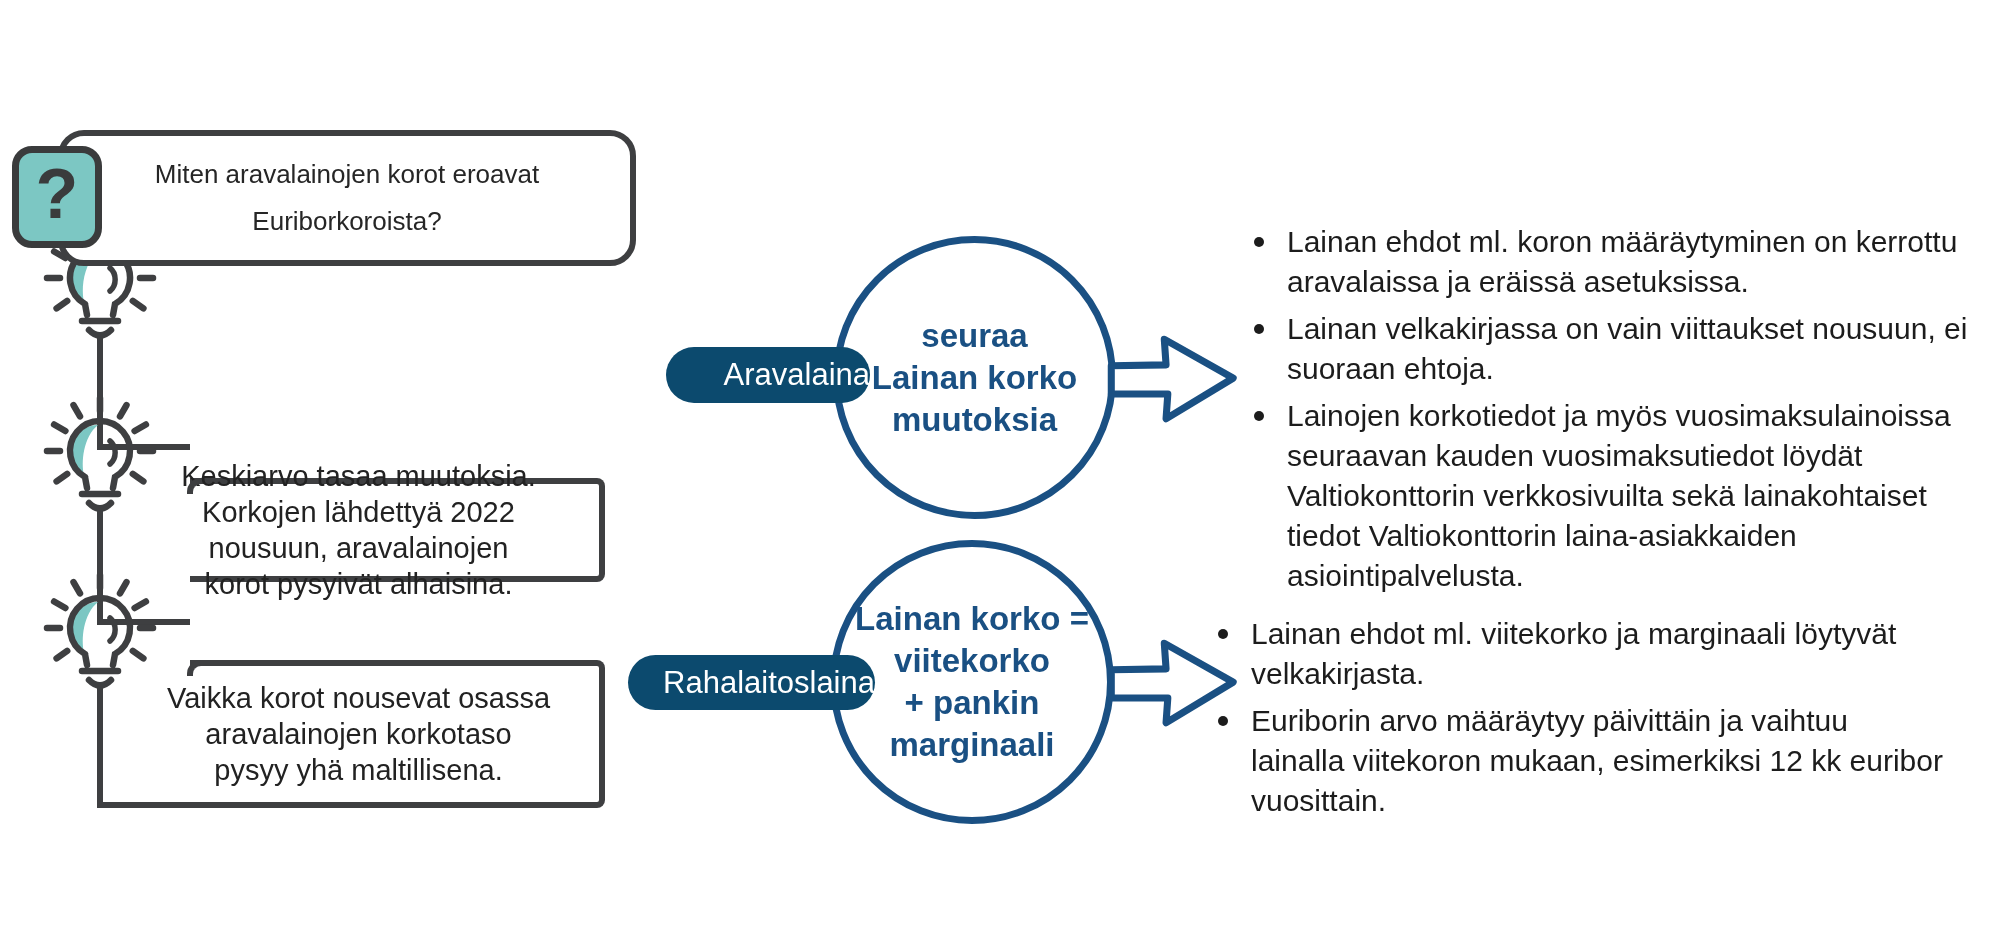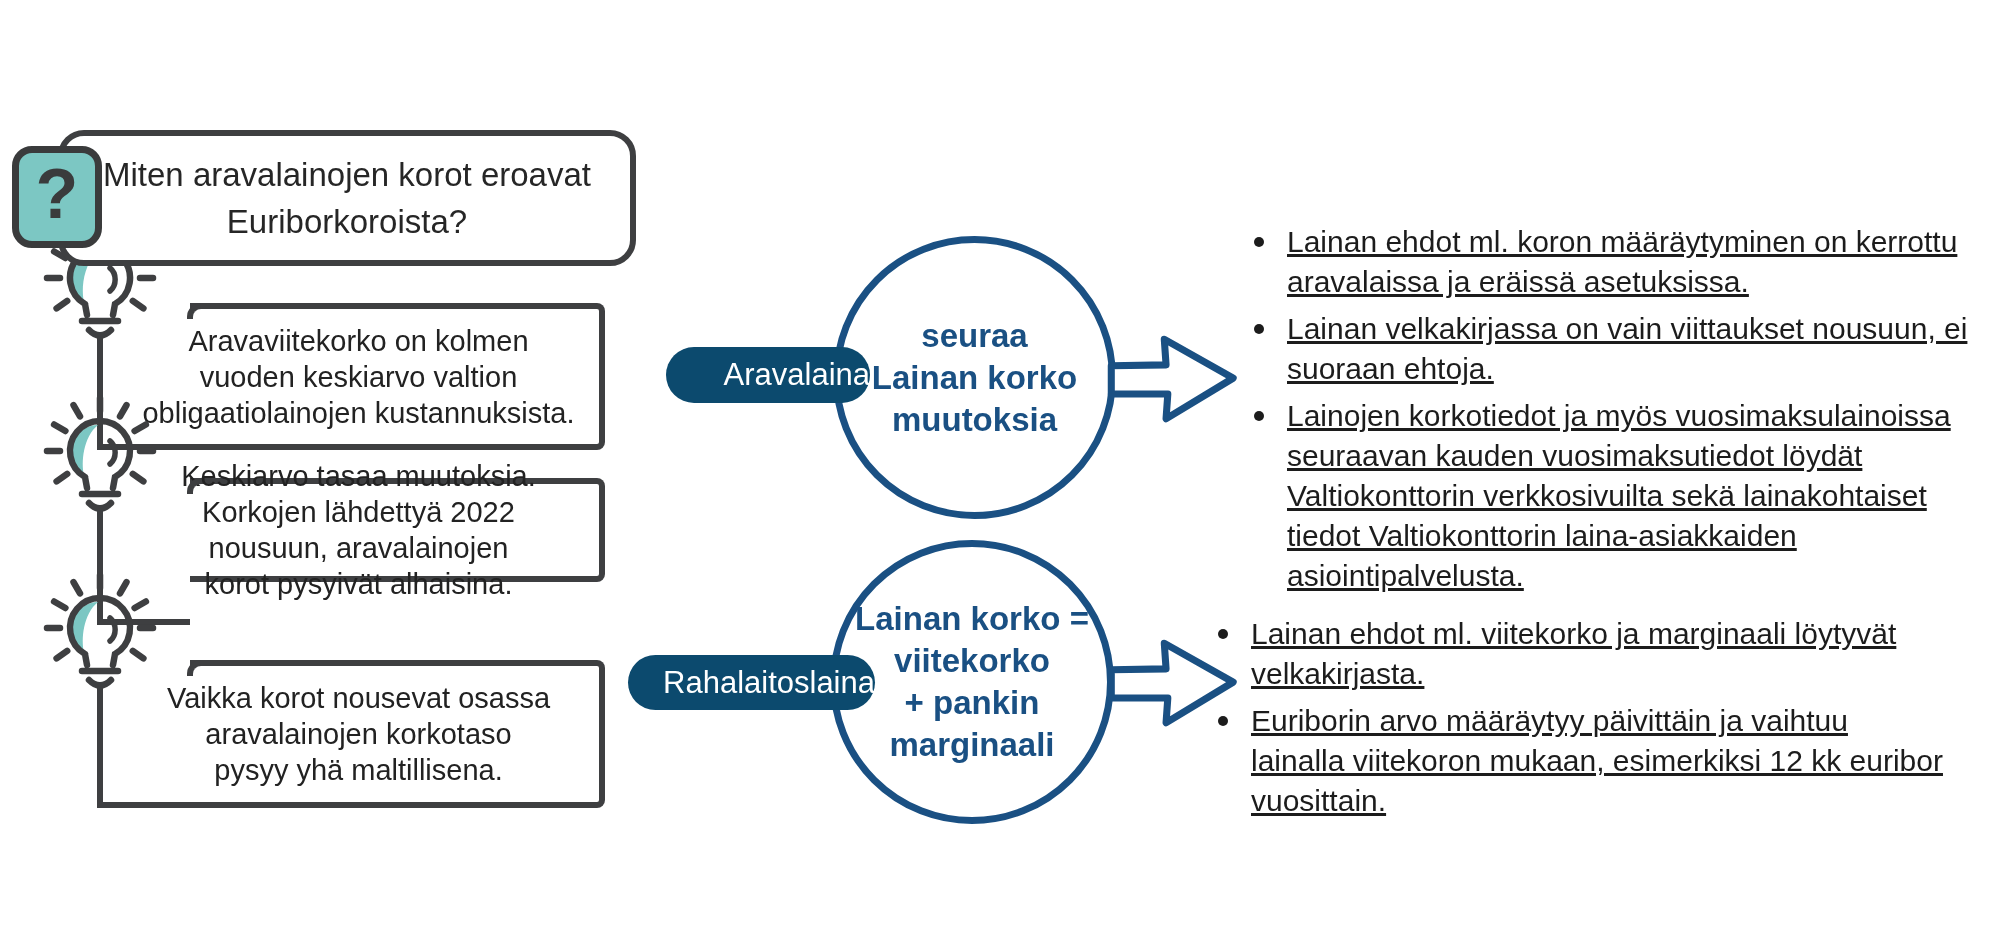--- a/index.html
+++ b/index.html
@@ -6,21 +6,21 @@
   .canvas{
     position:relative;width:2000px;height:952px;background:#ffffff;overflow:hidden;
     font-family:"Liberation Sans","DejaVu Sans",sans-serif;color:#1d1d1d;
   }
   
   .title-box{
     position:absolute;left:58px;top:130px;width:578px;height:136px;
     border:6px solid #3e3f41;border-radius:26px;background:#ffffff;
     display:flex;align-items:center;justify-content:center;z-index:1;box-sizing:border-box;
   }
-  .title-text{width:510px;text-align:center;font-size:33px;line-height:47px;color:#262626;}
+  .title-text{width:510px;text-align:center;font-size:26px;line-height:47px;color:#262626;}
   .q-icon{
     position:absolute;left:12px;top:146px;width:90px;height:102px;
     background:#7cc7c3;border:7px solid #3a3b3c;border-radius:20px;
     display:flex;align-items:center;justify-content:center;z-index:2;box-sizing:border-box;
   }
   .q-glyph{font-size:70px;font-weight:bold;color:#3a3b3c;line-height:1;margin-top:-6px;}
   
   .bulb{position:absolute;width:124px;height:140px;}
   .connector{position:absolute;left:97px;width:93px;border-left:6px solid #3e3f41;border-bottom:6px solid #3e3f41;box-sizing:border-box;}
   .lbox{
@@ -42,21 +42,21 @@
   }
   .bubble-text{text-align:center;font-size:33px;line-height:42px;font-weight:bold;color:#1a5083;}
   .pill{
     position:absolute;background:#0c4a6e;border-radius:29px;z-index:3;
     display:flex;align-items:center;justify-content:flex-end;color:#ffffff;font-size:31px;box-sizing:border-box;
   }
   .arrow{position:absolute;width:138px;height:106px;z-index:2;}
   
   .details{position:absolute;width:740px;margin:0;padding:0;list-style:none;}
   .details li{
-    position:relative;padding-left:42px;font-size:30px;line-height:40px;color:#1c1c1c;margin-bottom:7px;text-decoration:underline;
+    position:relative;padding-left:42px;font-size:30px;line-height:40px;color:#1c1c1c;margin-bottom:7px;
   }
   .details li::before{
     content:"";position:absolute;left:9px;top:15px;width:10px;height:10px;border-radius:50%;background:#1c1c1c;
   }
   .defs-hidden{position:absolute;width:0;height:0;overflow:hidden;}
 </style>
 </head>
 <body>
 
 <svg class="defs-hidden" aria-hidden="true">
@@ -92,27 +92,20 @@
     <div class="title-text">Miten aravalainojen korot eroavat Euriborkoroista?</div>
   </div>
   <div class="q-icon">
     <span class="q-glyph">?</span>
   </div>
 
   <svg class="bulb" style="left:38px;top:222px;" viewBox="0 0 124 140">
       <use href="#bulb-shape"></use>
     </svg>
   <div class="connector" style="top:352px;height:98px;"></div>
-  <div class="lbox" style="top:303px;height:147px;">
-    <div class="ltext">
-      <span class="line">Aravaviitekorko on kolmen</span>
-      <span class="line">vuoden keskiarvo valtion</span>
-      <span class="line">obligaatiolainojen kustannuksista.</span>
-    </div>
-  </div>
 
   <svg class="bulb" style="left:38px;top:395px;" viewBox="0 0 124 140">
       <use href="#bulb-shape"></use>
     </svg>
   <div class="connector" style="top:526px;height:99px;"></div>
   <div class="lbox" style="top:478px;height:104px;">
     <div class="ltext">
       <span class="line">Keskiarvo tasaa muutoksia.</span>
       <span class="line">Korkojen lähdettyä 2022</span>
       <span class="line">nousuun, aravalainojen</span>

